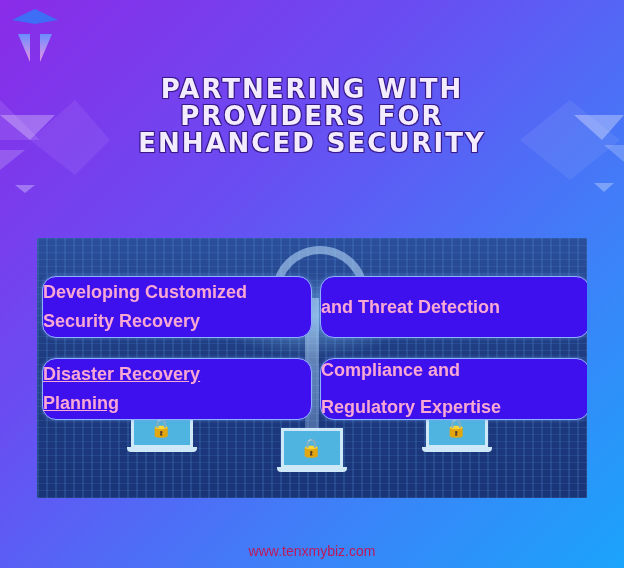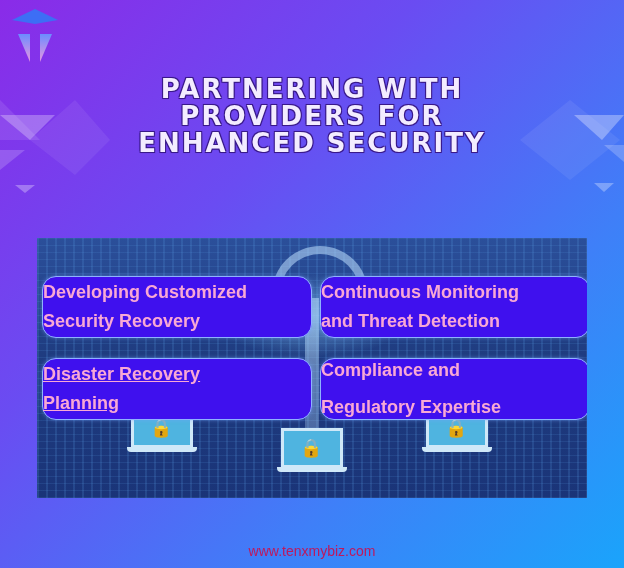--- a/index.html
+++ b/index.html
@@ -113,21 +113,20 @@
         <div class="lock-glyph">🔒</div>
       </div>
     <div class="base"></div>
   </div>
 
   <div class="card" style="left:5px;top:38px;">
     <span>Developing Customized</span>
     <span>Security Recovery</span>
   </div>
   <div class="card" style="left:283px;top:38px;">
-    <span>Continuous Monitoring</span>
     <span>and Threat Detection</span>
   </div>
   <div class="card" style="left:5px;top:120px;text-decoration:underline;">
     <span>Disaster Recovery</span>
     <span>Planning</span>
   </div>
   <div class="card" style="left:283px;top:120px;gap:8px;">
     <span>Compliance and</span>
     <span>Regulatory Expertise</span>
   </div>

